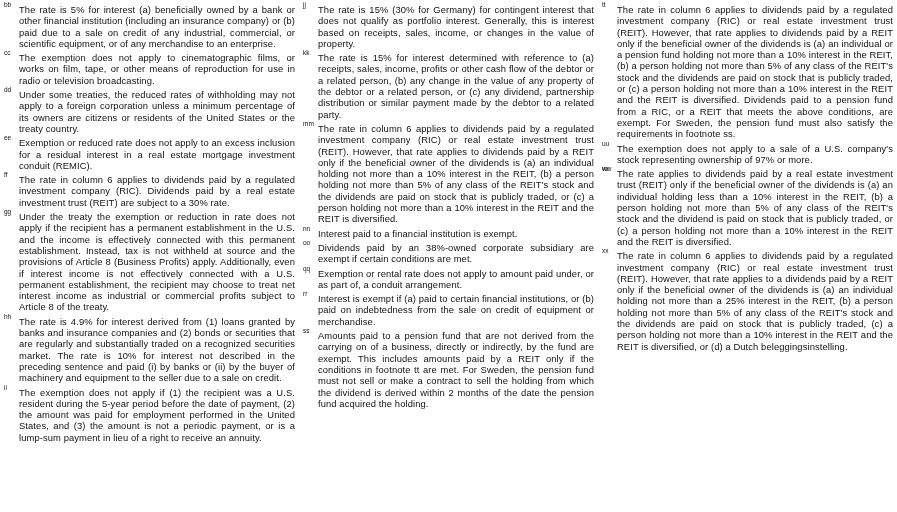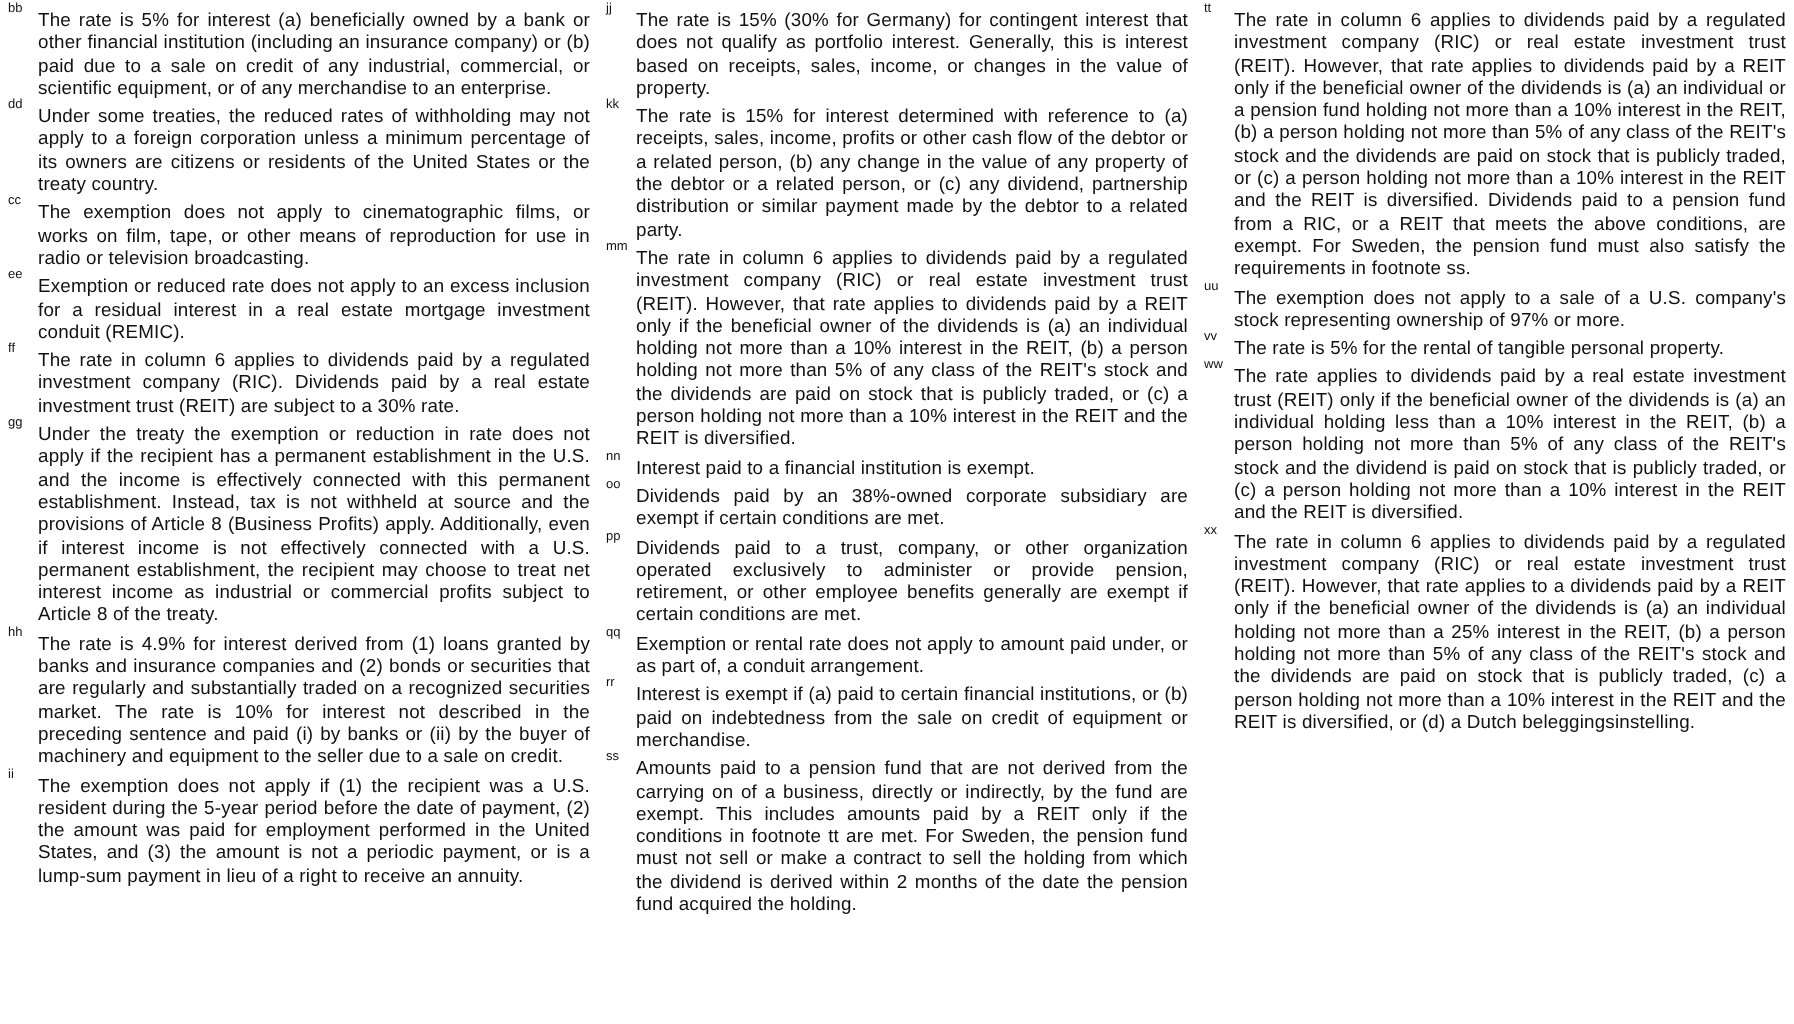--- a/index.html
+++ b/index.html
@@ -47,39 +47,38 @@
     letter-spacing: 0;
   }
   .fn-text { display: inline; }
 </style>
 </head>
 <body>
 
 <div class="page">
   <div class="column">
       <div class="footnote"><span class="fn-marker">bb</span><span class="fn-text">The rate is 5% for interest (a) beneficially owned by a bank or other financial institution (including an insurance company) or (b) paid due to a sale on credit of any industrial, commercial, or scientific equipment, or of any merchandise to an enterprise.</span></div>
+      <div class="footnote"><span class="fn-marker">cc</span><span class="fn-text">The exemption does not apply to cinematographic films, or works on film, tape, or other means of reproduction for use in radio or television broadcasting.</span></div>
       <div class="footnote"><span class="fn-marker">dd</span><span class="fn-text">Under some treaties, the reduced rates of withholding may not apply to a foreign corporation unless a minimum percentage of its owners are citizens or residents of the United States or the treaty country.</span></div>
-      <div class="footnote"><span class="fn-marker">cc</span><span class="fn-text">The exemption does not apply to cinematographic films, or works on film, tape, or other means of reproduction for use in radio or television broadcasting.</span></div>
       <div class="footnote"><span class="fn-marker">ee</span><span class="fn-text">Exemption or reduced rate does not apply to an excess inclusion for a residual interest in a real estate mortgage investment conduit (REMIC).</span></div>
       <div class="footnote"><span class="fn-marker">ff</span><span class="fn-text">The rate in column 6 applies to dividends paid by a regulated investment company (RIC). Dividends paid by a real estate investment trust (REIT) are subject to a 30% rate.</span></div>
       <div class="footnote"><span class="fn-marker">gg</span><span class="fn-text">Under the treaty the exemption or reduction in rate does not apply if the recipient has a permanent establishment in the U.S. and the income is effectively connected with this permanent establishment. Instead, tax is not withheld at source and the provisions of Article 8 (Business Profits) apply. Additionally, even if interest income is not effectively connected with a U.S. permanent establishment, the recipient may choose to treat net interest income as industrial or commercial profits subject to Article 8 of the treaty.</span></div>
       <div class="footnote"><span class="fn-marker">hh</span><span class="fn-text">The rate is 4.9% for interest derived from (1) loans granted by banks and insurance companies and (2) bonds or securities that are regularly and substantially traded on a recognized securities market. The rate is 10% for interest not described in the preceding sentence and paid (i) by banks or (ii) by the buyer of machinery and equipment to the seller due to a sale on credit.</span></div>
       <div class="footnote"><span class="fn-marker">ii</span><span class="fn-text">The exemption does not apply if (1) the recipient was a U.S. resident during the 5-year period before the date of payment, (2) the amount was paid for employment performed in the United States, and (3) the amount is not a periodic payment, or is a lump-sum payment in lieu of a right to receive an annuity.</span></div>
     </div>
   <div class="column">
       <div class="footnote"><span class="fn-marker">jj</span><span class="fn-text">The rate is 15% (30% for Germany) for contingent interest that does not qualify as portfolio interest. Generally, this is interest based on receipts, sales, income, or changes in the value of property.</span></div>
       <div class="footnote"><span class="fn-marker">kk</span><span class="fn-text">The rate is 15% for interest determined with reference to (a) receipts, sales, income, profits or other cash flow of the debtor or a related person, (b) any change in the value of any property of the debtor or a related person, or (c) any dividend, partnership distribution or similar payment made by the debtor to a related party.</span></div>
       <div class="footnote"><span class="fn-marker">mm</span><span class="fn-text">The rate in column 6 applies to dividends paid by a regulated investment company (RIC) or real estate investment trust (REIT). However, that rate applies to dividends paid by a REIT only if the beneficial owner of the dividends is (a) an individual holding not more than a 10% interest in the REIT, (b) a person holding not more than 5% of any class of the REIT's stock and the dividends are paid on stock that is publicly traded, or (c) a person holding not more than a 10% interest in the REIT and the REIT is diversified.</span></div>
       <div class="footnote"><span class="fn-marker">nn</span><span class="fn-text">Interest paid to a financial institution is exempt.</span></div>
       <div class="footnote"><span class="fn-marker">oo</span><span class="fn-text">Dividends paid by an 38%-owned corporate subsidiary are exempt if certain conditions are met.</span></div>
-      <div class="footnote"><span class="fn-marker">pp</span><span class="fn-text">Dividends paid to a trust, company, or other organization operated exclusively to administer or provide pension, retirement, or other employee benefits generally are exempt if certain conditions are met.</span></div>
       <div class="footnote"><span class="fn-marker">qq</span><span class="fn-text">Exemption or rental rate does not apply to amount paid under, or as part of, a conduit arrangement.</span></div>
       <div class="footnote"><span class="fn-marker">rr</span><span class="fn-text">Interest is exempt if (a) paid to certain financial institutions, or (b) paid on indebtedness from the sale on credit of equipment or merchandise.</span></div>
       <div class="footnote"><span class="fn-marker">ss</span><span class="fn-text">Amounts paid to a pension fund that are not derived from the carrying on of a business, directly or indirectly, by the fund are exempt. This includes amounts paid by a REIT only if the conditions in footnote tt are met. For Sweden, the pension fund must not sell or make a contract to sell the holding from which the dividend is derived within 2 months of the date the pension fund acquired the holding.</span></div>
     </div>
   <div class="column">
       <div class="footnote"><span class="fn-marker">tt</span><span class="fn-text">The rate in column 6 applies to dividends paid by a regulated investment company (RIC) or real estate investment trust (REIT). However, that rate applies to dividends paid by a REIT only if the beneficial owner of the dividends is (a) an individual or a pension fund holding not more than a 10% interest in the REIT, (b) a person holding not more than 5% of any class of the REIT's stock and the dividends are paid on stock that is publicly traded, or (c) a person holding not more than a 10% interest in the REIT and the REIT is diversified. Dividends paid to a pension fund from a RIC, or a REIT that meets the above conditions, are exempt. For Sweden, the pension fund must also satisfy the requirements in footnote ss.</span></div>
       <div class="footnote"><span class="fn-marker">uu</span><span class="fn-text">The exemption does not apply to a sale of a U.S. company's stock representing ownership of 97% or more.</span></div>
-      <div class="footnote"><span class="fn-marker">vv</span><span class="fn-text">The rate is 5% for the rental of tangible personal property.</span></div>
+      <div class="footnote"><span class="fn-marker">vv</span></div>
       <div class="footnote"><span class="fn-marker">ww</span><span class="fn-text">The rate applies to dividends paid by a real estate investment trust (REIT) only if the beneficial owner of the dividends is (a) an individual holding less than a 10% interest in the REIT, (b) a person holding not more than 5% of any class of the REIT's stock and the dividend is paid on stock that is publicly traded, or (c) a person holding not more than a 10% interest in the REIT and the REIT is diversified.</span></div>
       <div class="footnote"><span class="fn-marker">xx</span><span class="fn-text">The rate in column 6 applies to dividends paid by a regulated investment company (RIC) or real estate investment trust (REIT). However, that rate applies to a dividends paid by a REIT only if the beneficial owner of the dividends is (a) an individual holding not more than a 25% interest in the REIT, (b) a person holding not more than 5% of any class of the REIT's stock and the dividends are paid on stock that is publicly traded, (c) a person holding not more than a 10% interest in the REIT and the REIT is diversified, or (d) a Dutch beleggingsinstelling.</span></div>
     </div>
 </div>
 
 </body></html>

